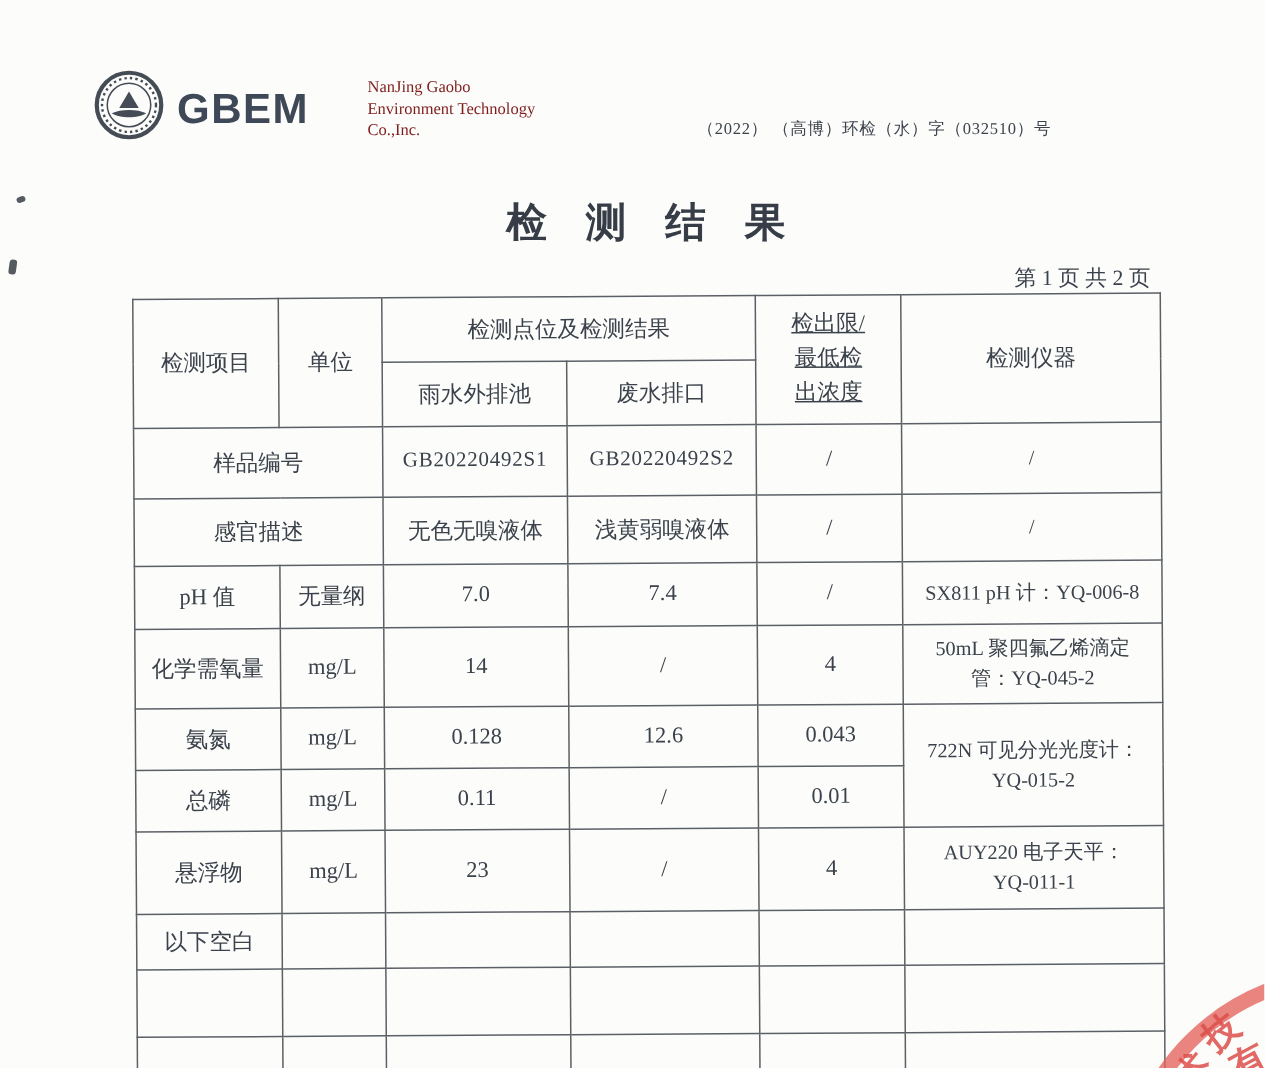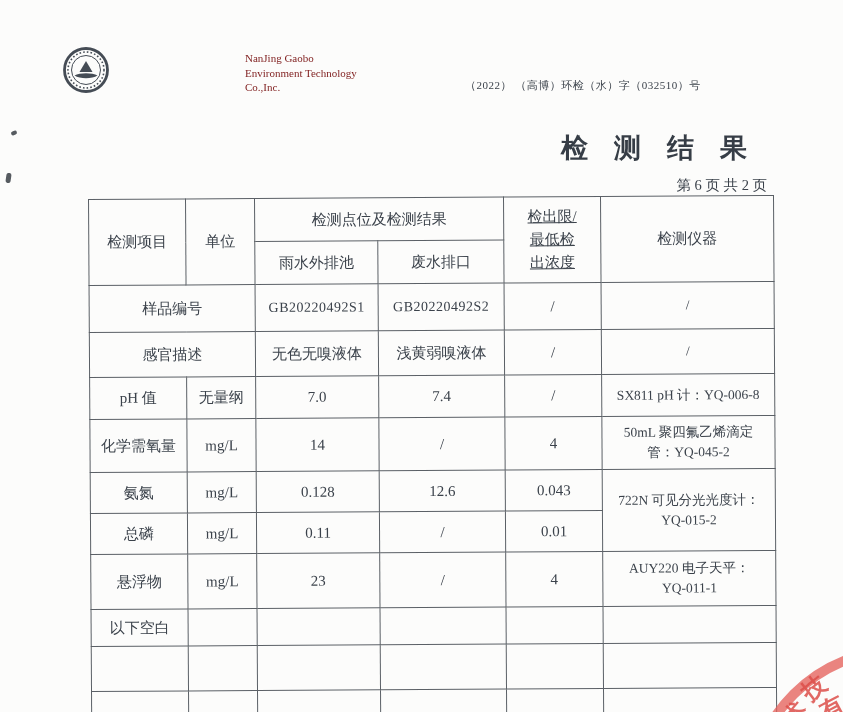--- a/index.html
+++ b/index.html
@@ -14,21 +14,21 @@
   .logo-text{
     position:absolute; left:118px; top:57px;
     font-family:"Liberation Sans","DejaVu Sans",sans-serif;
     font-weight:bold; font-size:28px; letter-spacing:1px; color:#3e4856;
   }
   .company{position:absolute; left:222px; top:51px; font-size:11px; line-height:1.32; color:#7f1d1d;margin-left:23px;}
   .doc-number{position:absolute; left:465px; top:78px; font-size:11px; letter-spacing:0.5px; white-space:nowrap;}
   
   .report-title{
     position:absolute; left:88px; top:130px; width:685px;
-    text-align:right; font-size:27px; font-weight:bold;
+    text-align:center; font-size:27px; font-weight:bold;
     letter-spacing:26px; padding-left:26px; box-sizing:border-box; color:#363d46;
   }
   .pagination{position:absolute; right:76px; top:176px; font-size:14.5px; white-space:nowrap;}
   
   .tbl-wrap{position:absolute; left:88px; top:197px; width:685px; transform:rotate(-0.35deg); transform-origin:50% 0;}
   table{border-collapse:collapse; table-layout:fixed; width:685px; background:transparent;}
   td{
     border:1.5px solid #5b6066; text-align:center; vertical-align:middle;
     font-size:15px; padding:1px 3px; overflow:hidden; color:#3b424b;
   }
@@ -64,29 +64,30 @@
   <div class="speck speck1"></div>
   <div class="speck speck2"></div>
 
   <svg class="logo-seal" width="48" height="48" viewBox="0 0 48 48">
     <circle cx="24" cy="24" r="21.5" fill="none" stroke="#454c55" stroke-width="2.8"></circle>
     <circle cx="24" cy="24" r="18" fill="none" stroke="#454c55" stroke-width="1.6" stroke-dasharray="1.6 2.1"></circle>
     <circle cx="24" cy="24" r="14.5" fill="none" stroke="#454c55" stroke-width="1"></circle>
     <path d="M24 15 L30.5 26 L17.5 26 Z" fill="#454c55"></path>
     <path d="M12.5 29.5 C18 26.5, 30 26.5, 35.5 29.5 C30 33, 18 33, 12.5 29.5 Z" fill="#454c55"></path>
   </svg>
+  <div class="logo-text">GBEM</div>
   <div class="company">
     <div>NanJing Gaobo</div>
     <div>Environment Technology</div>
     <div>Co.,Inc.</div>
   </div>
   <div class="doc-number">（2022） （高博）环检（水）字（032510）号</div>
 
   <div class="report-title">检测结果</div>
-  <div class="pagination">第 6 页 共 2 页</div>
+  <div class="pagination">第 1 页 共 2 页</div>
 
   <div class="tbl-wrap">
     <table>
       <colgroup>
         <col style="width:97px">
           <col style="width:69px">
           <col style="width:123px">
         <col style="width:126px">
           <col style="width:97px">
           <col style="width:173px">

